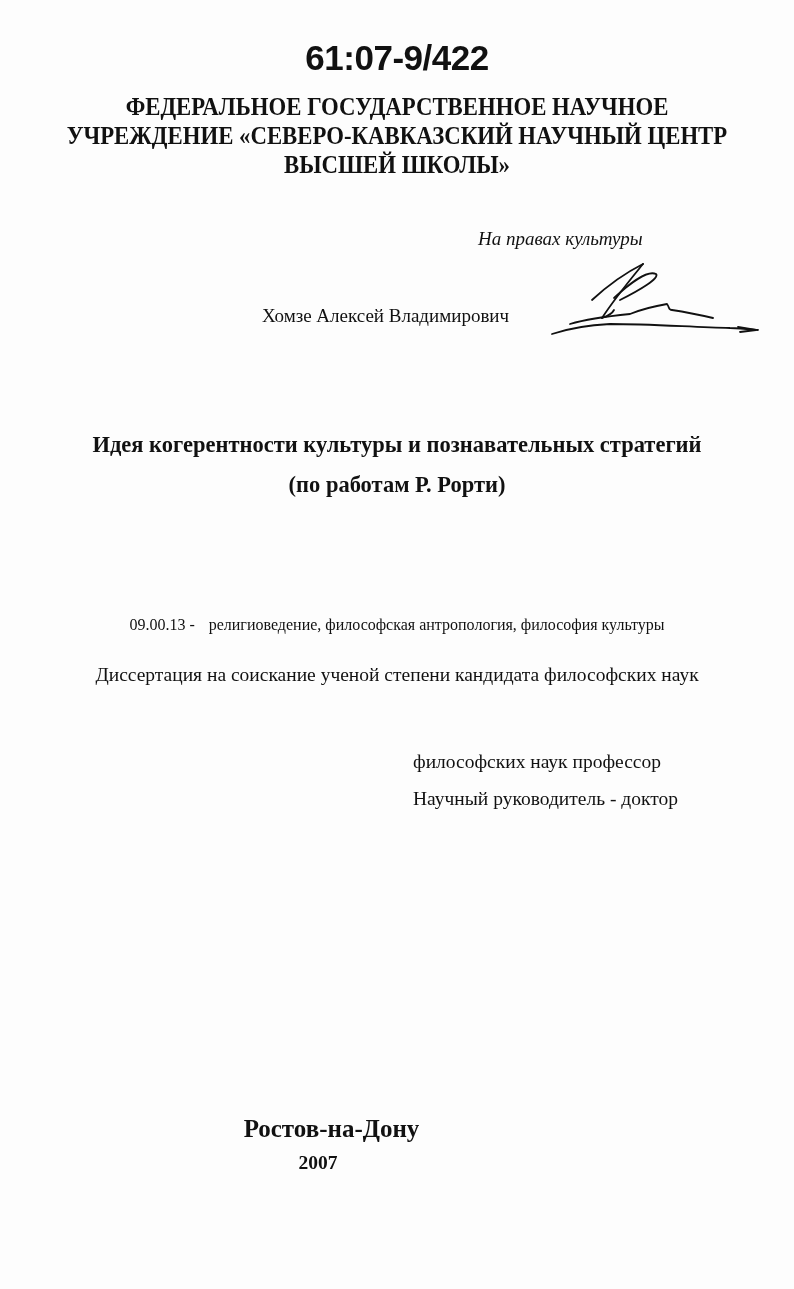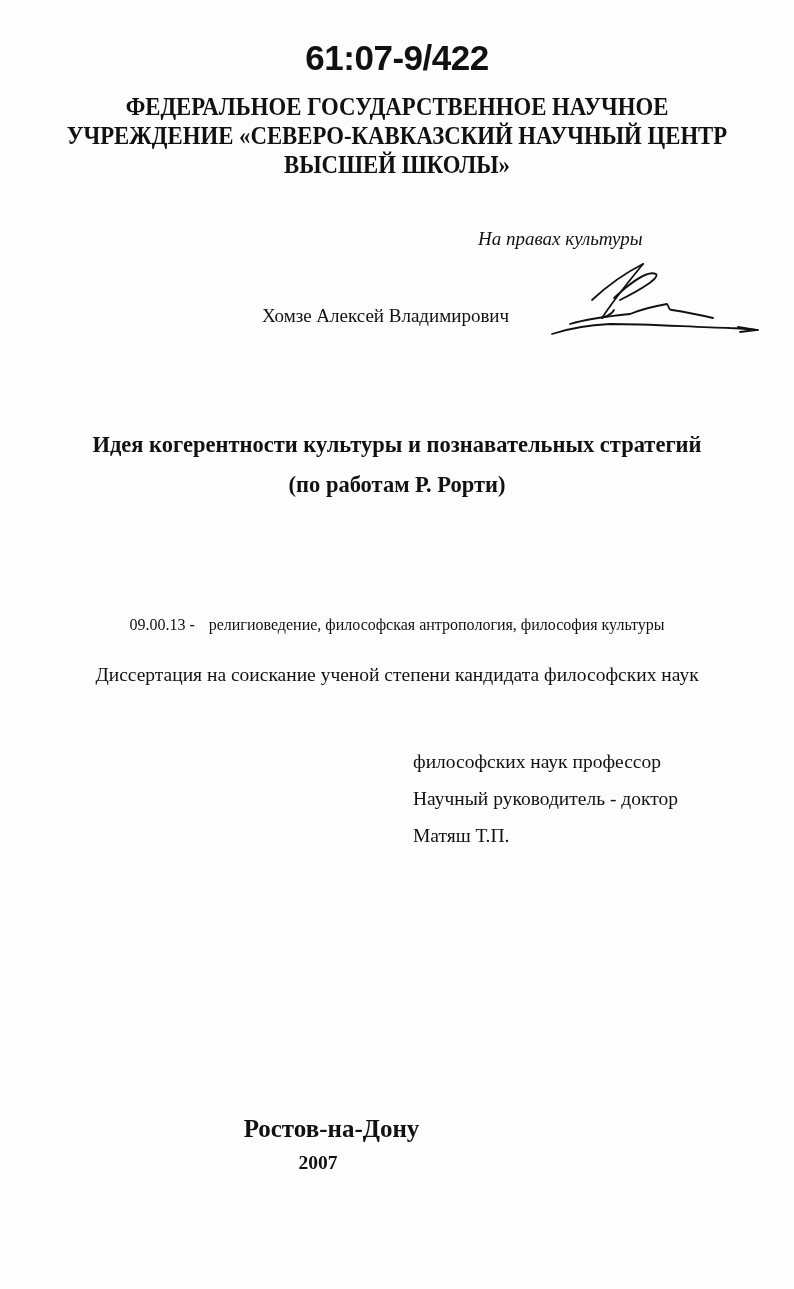--- a/index.html
+++ b/index.html
@@ -124,17 +124,16 @@
 <div class="abs specialty">
   <span class="spec-code">09.00.13 -</span>
   <span>религиоведение, философская антропология, философия культуры</span>
 </div>
 
 <div class="abs degree">Диссертация на соискание ученой степени кандидата философских наук</div>
 
 <div class="abs supervisor">
   <div>философских наук профессор</div>
   <div>Научный руководитель - доктор</div>
-  <div>Матяш Т.П.</div>
 </div>
 
 <div class="abs city">Ростов-на-Дону</div>
 <div class="abs year">2007</div>
 
 </body></html>

